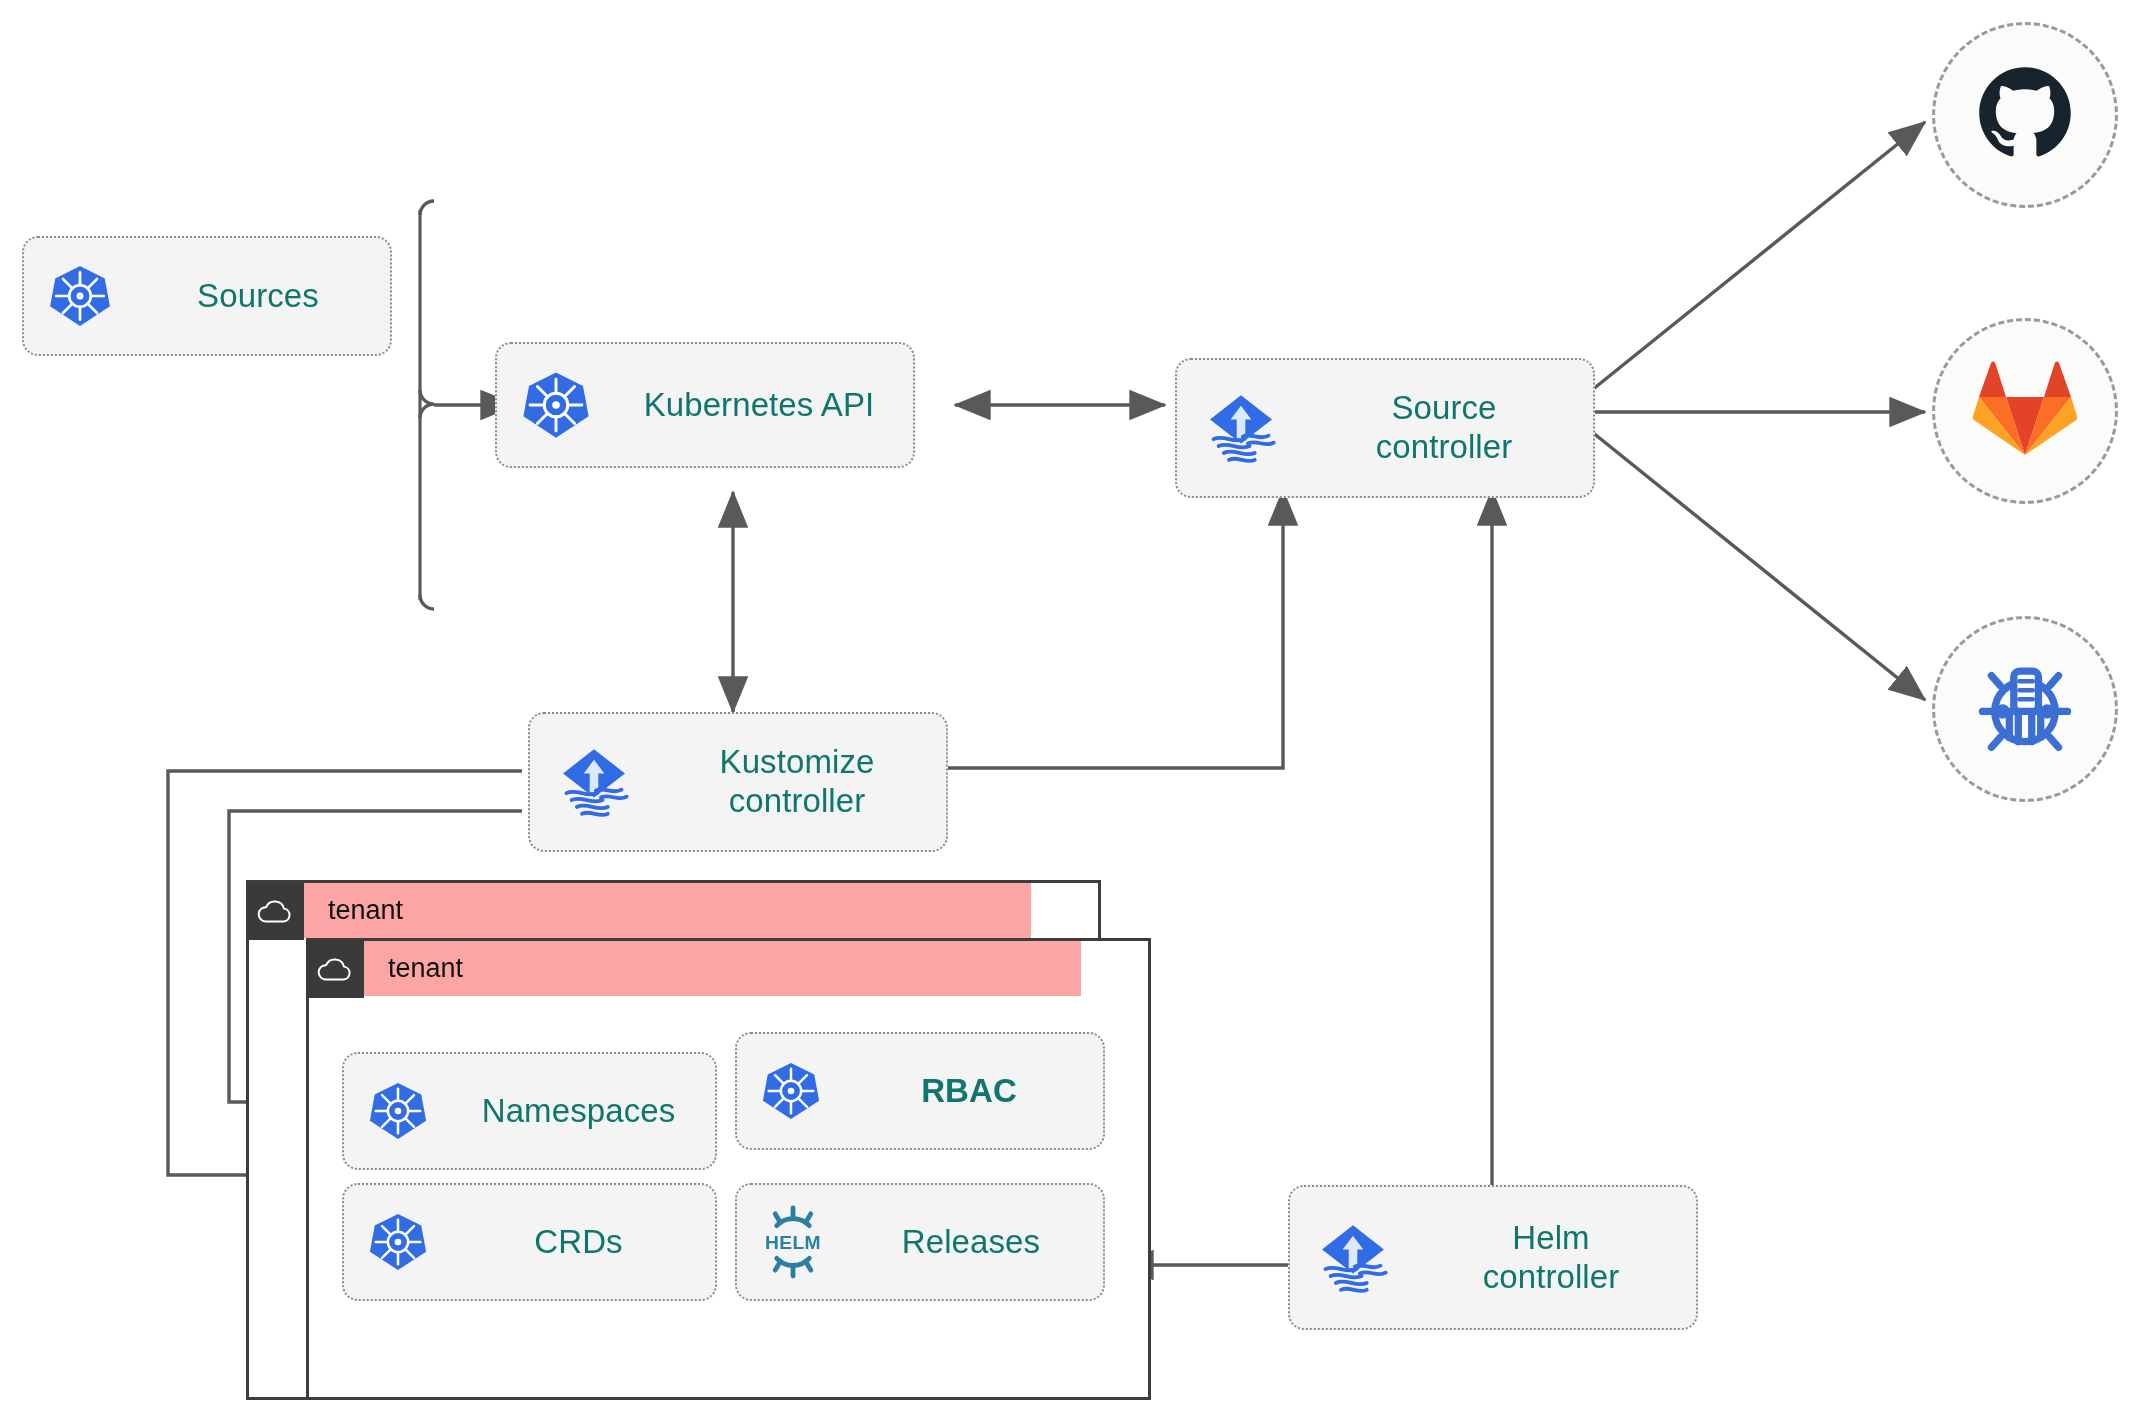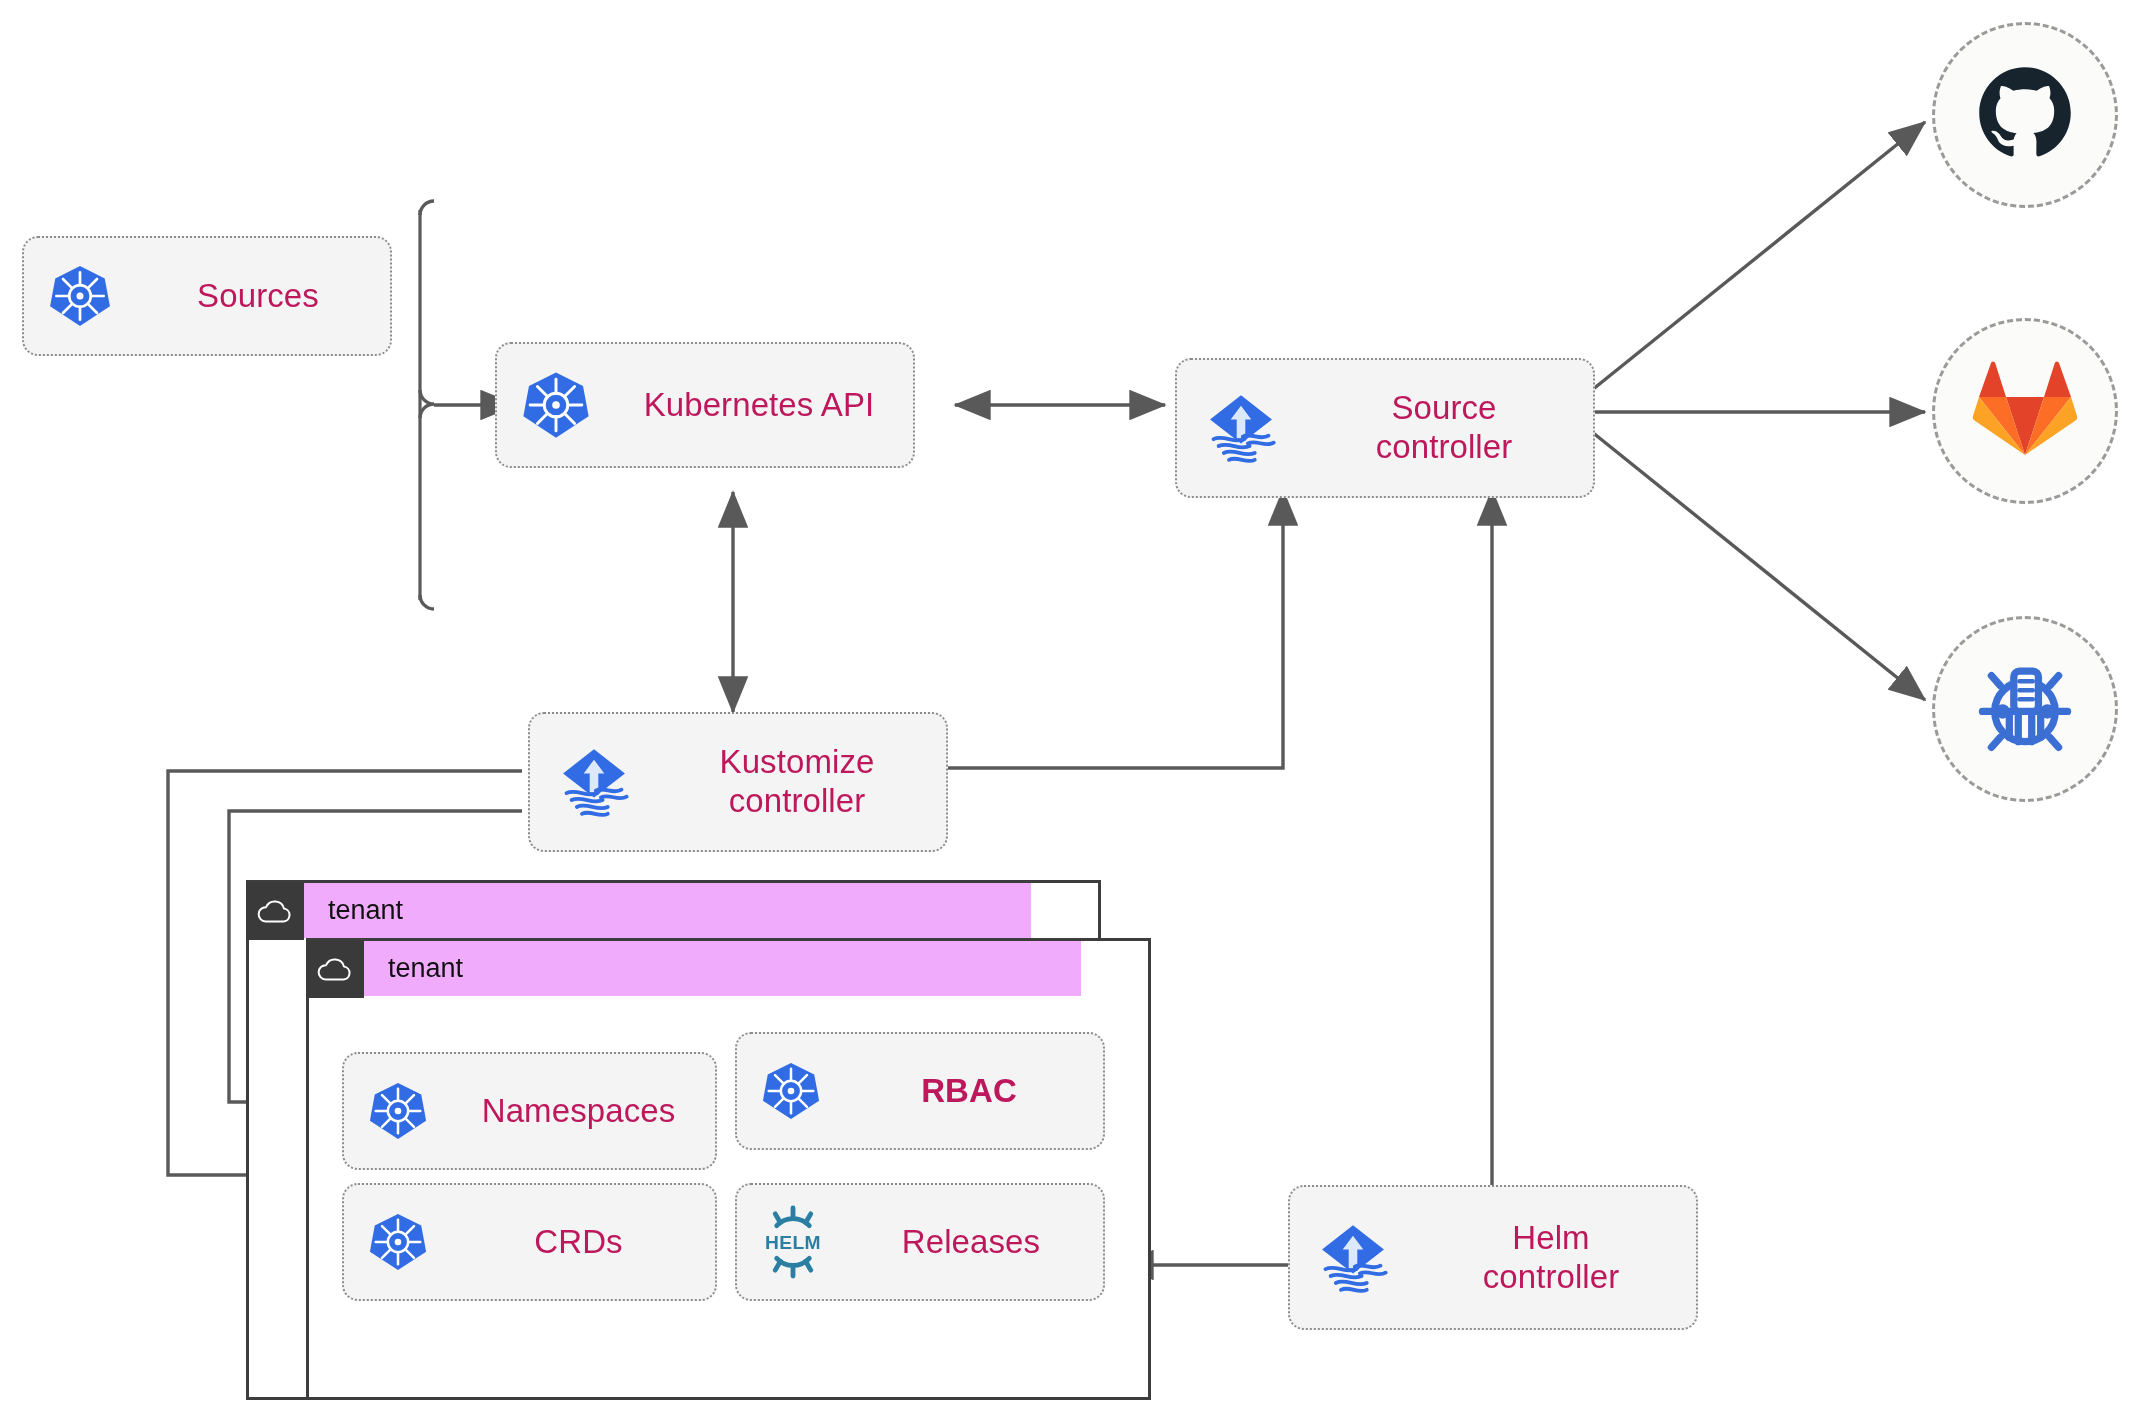--- a/index.html
+++ b/index.html
@@ -18,21 +18,21 @@
     border: 2.5px dotted #8c8c8c;
     border-radius: 16px;
     display: flex;
     align-items: center;
     z-index: 5;
   }
   .node .ico { flex: 0 0 auto; display: flex; align-items: center; justify-content: center; }
   .node .lbl {
     flex: 1 1 auto;
     text-align: center;
-    color: #be185d;
+    color: #0f766e;
     font-size: 33px;
     line-height: 1.18;
     letter-spacing: .1px;
     white-space: pre-line;
     padding-right: 10px;
   }
 
   
   .circle-node {
     position: absolute;
@@ -49,21 +49,21 @@
     background: #ffffff;
     border: 3px solid #3d3d3d;
     z-index: 3;
   }
   .tenant-tab {
     position: absolute;
     top: -3px; left: -3px;
     height: 58px;
     display: flex;
     align-items: center;
-    background: #f0abfc;
+    background: #fca5a5;
     border-top: 3px solid #3d3d3d;
     z-index: 4;
   }
   .tab-badge {
     width: 58px; height: 58px;
     background: #3a3a3a;
     display: flex; align-items: center; justify-content: center;
     flex: 0 0 auto;
   }
   .tab-title {

